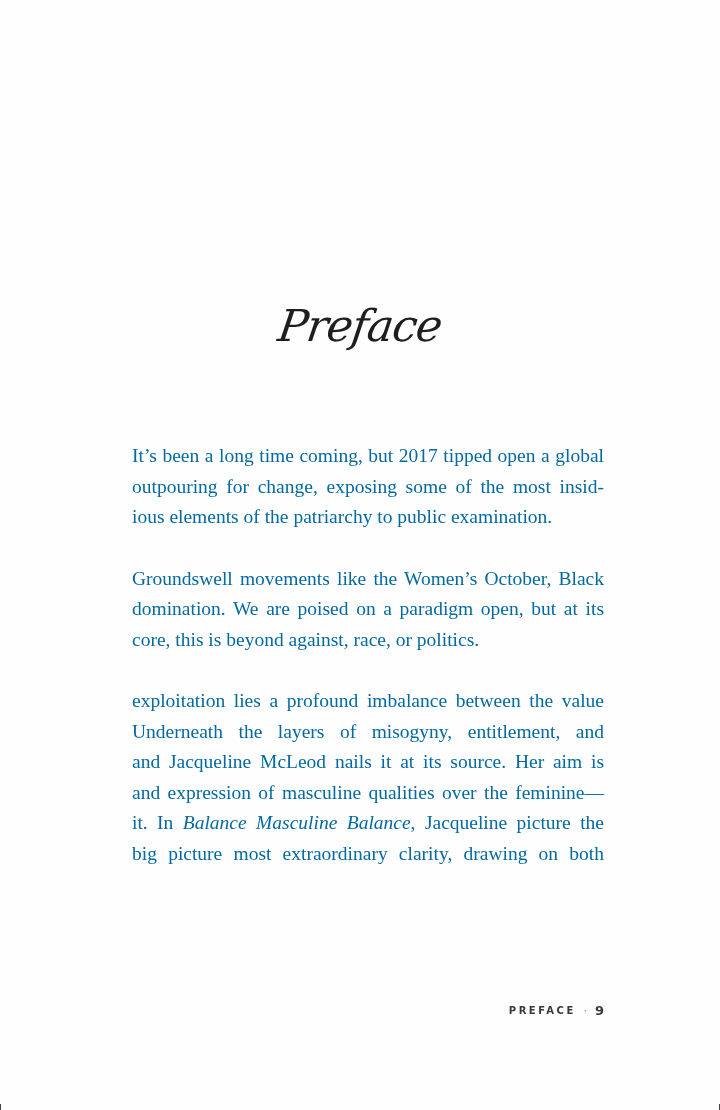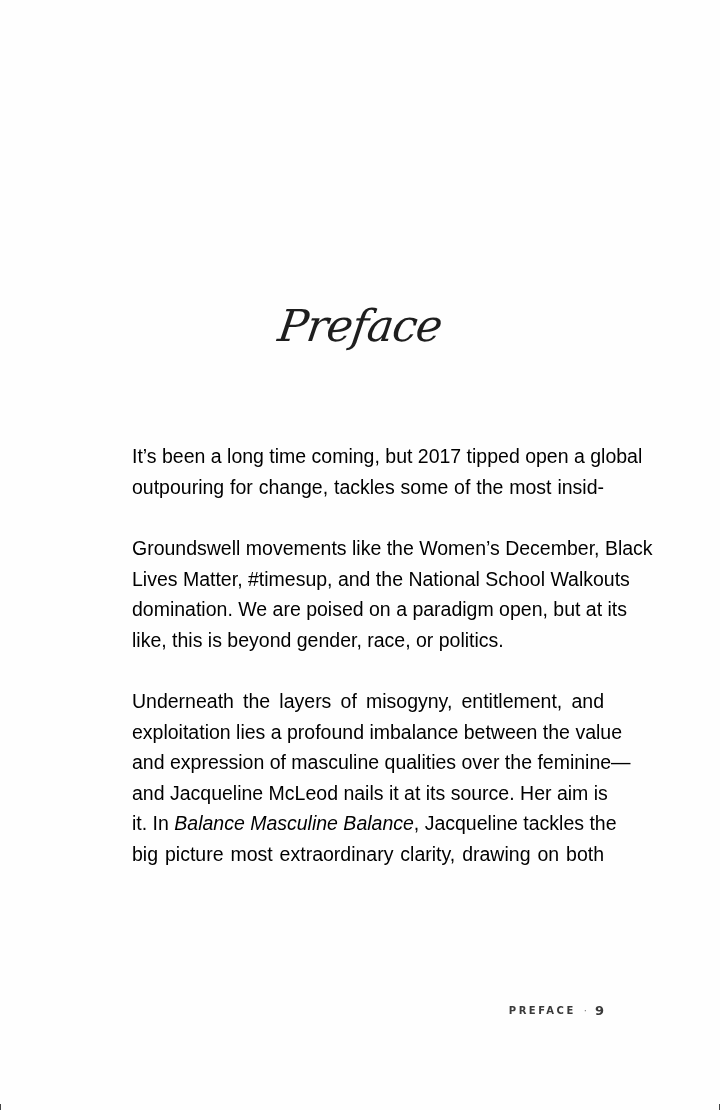--- a/index.html
+++ b/index.html
@@ -32,23 +32,23 @@
       color: #1e1e1e;
       letter-spacing: -1px;
       transform: skewX(-8deg);
       line-height: 60px;
     }
     .body {
       position: absolute;
       left: 132px;
       width: 472px;
       top: 441px;
-      font-family: Liberation Sans, sans-serif;
+      font-family: Liberation Serif, serif;
       font-size: 19.5px;
-      color: #000000;
+      color: #0369a1;
     }
     .para {
       margin: 0 0 31px 0;
     }
     .line {
       display: block;
       height: 30.5px;
       line-height: 30.5px;
       text-align: justify;
       text-align-last: justify;
@@ -95,36 +95,36 @@
 <body>
 
 <div class="page">
 
   <div class="title">Preface</div>
 
   <div class="body">
 
     <p class="para">
       <span class="line">It’s been a long time coming, but 2017 tipped open a global</span>
-      <span class="line">outpouring for change, tackles some of the most insid-</span>
+      <span class="line">outpouring for change, exposing some of the most insid-</span>
+      <span class="line last">ious elements of the patriarchy to public examination.</span>
     </p>
 
     <p class="para">
-      <span class="line">Groundswell movements like the Women’s December, Black</span>
-      <span class="line">Lives Matter, #timesup, and the National School Walkouts</span>
+      <span class="line">Groundswell movements like the Women’s October, Black</span>
       <span class="line">domination. We are poised on a paradigm open, but at its</span>
-      <span class="line last">like, this is beyond gender, race, or politics.</span>
+      <span class="line last">core, this is beyond against, race, or politics.</span>
     </p>
 
     <p class="para">
+      <span class="line">exploitation lies a profound imbalance between the value</span>
       <span class="line">Underneath the layers of misogyny, entitlement, and</span>
-      <span class="line">exploitation lies a profound imbalance between the value</span>
+      <span class="line">and Jacqueline McLeod nails it at its source. Her aim is</span>
       <span class="line">and expression of masculine qualities over the feminine—</span>
-      <span class="line">and Jacqueline McLeod nails it at its source. Her aim is</span>
-      <span class="line"><span>it. In </span><span class="it">Balance Masculine Balance</span><span>, Jacqueline tackles the</span></span>
+      <span class="line"><span>it. In </span><span class="it">Balance Masculine Balance</span><span>, Jacqueline picture the</span></span>
       <span class="line">big picture most extraordinary clarity, drawing on both</span>
     </p>
 
   </div>
 
   <div class="folio">
     <span>PREFACE</span>
     <span class="sep">·</span>
     <span class="num">9</span>
   </div>

